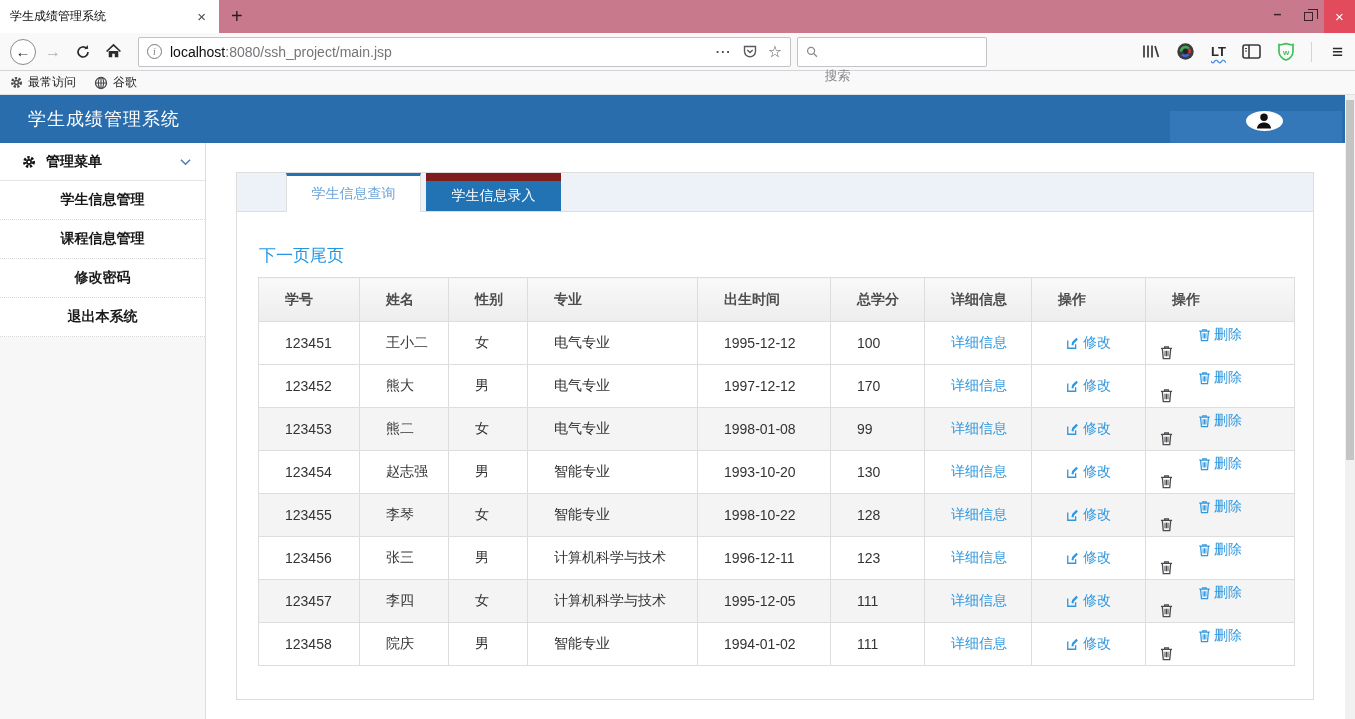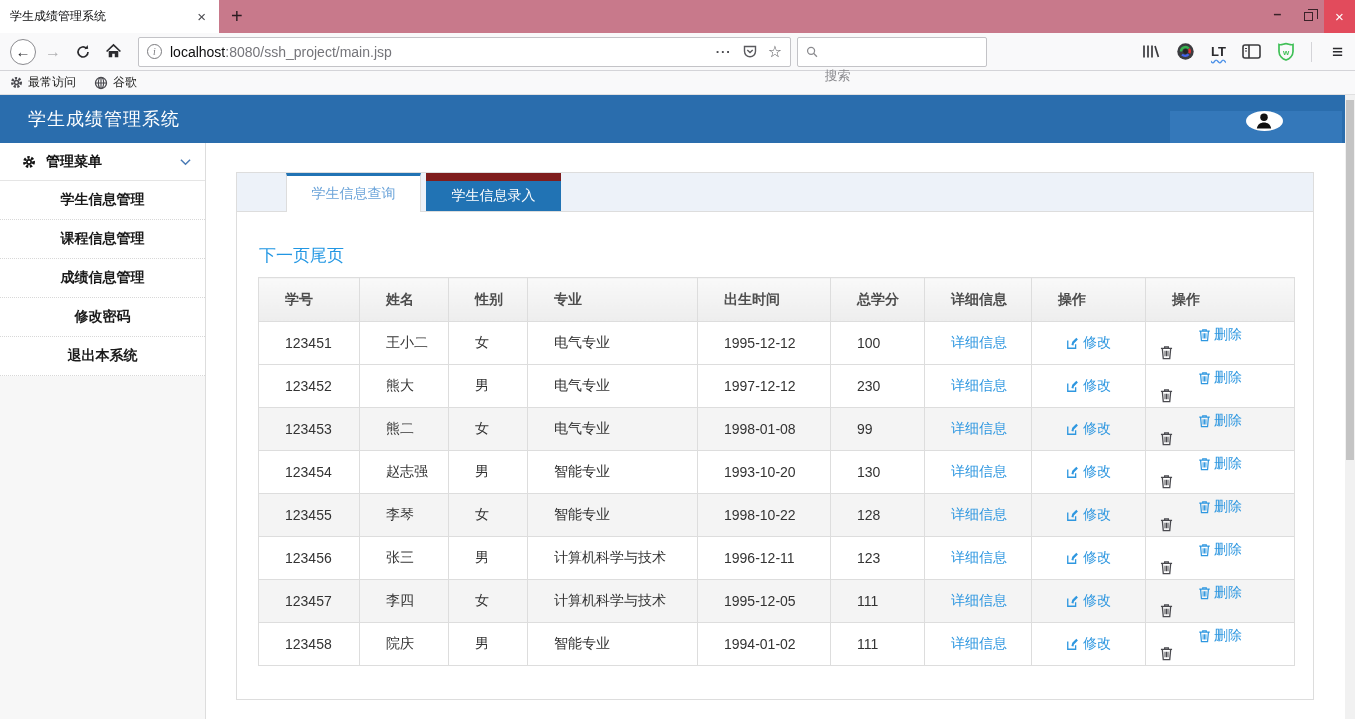--- a/index.html
+++ b/index.html
@@ -208,21 +208,20 @@
           <circle cx="8" cy="8" r="3.4" fill="#111"></circle>
           <circle cx="8" cy="8" r="1.5" fill="#fff"></circle>
         </svg>
       <span class="menu-header-label">管理菜单</span>
       <svg width="11" height="8" viewBox="0 0 12 8">
           <path d="M1 1.5 6 6.5 11 1.5" fill="none" stroke="#4a7ab5" stroke-width="1.6"></path>
         </svg>
     </div>
     <div class="menu-item">学生信息管理</div>
     <div class="menu-item">课程信息管理</div>
-    <div class="menu-item">成绩信息管理</div>
     <div class="menu-item">修改密码</div>
     <div class="menu-item">退出本系统</div>
     <div class="sidebar-filler"></div>
   </div>
 
   <div class="main">
     <div class="panel">
       <div class="tabstrip">
         <div class="tab active">学生信息查询</div>
         <div class="tab inactive">学生信息录入</div>
@@ -292,21 +291,21 @@
                   </svg>
     </td>
   </tr>
 
   <tr>
     <td>123452</td>
     <td>熊大</td>
     <td>男</td>
     <td>电气专业</td>
     <td>1997-12-12</td>
-    <td>230</td>
+    <td>170</td>
     <td>
       <a class="blue-link">详细信息</a>
     </td>
     <td class="c-action">
       <a class="blue-link">
         <svg width="14" height="14" viewBox="0 0 16 16">
                       <path d="M2 5v9h9V9.5" fill="none" stroke="#2e97e0" stroke-width="1.5"></path>
                       <path d="M6.2 10.2l2.3.6.5-2.3L13.6 3.9 11.8 2.1 7.2 6.7z" fill="#2e97e0"></path>
                     </svg>
         <span class="edit-label">修改</span>

